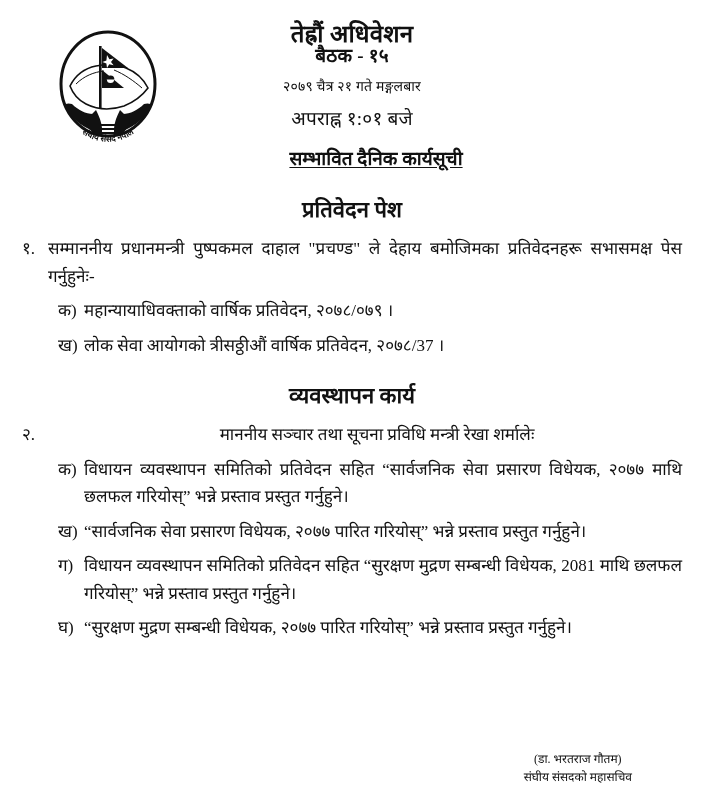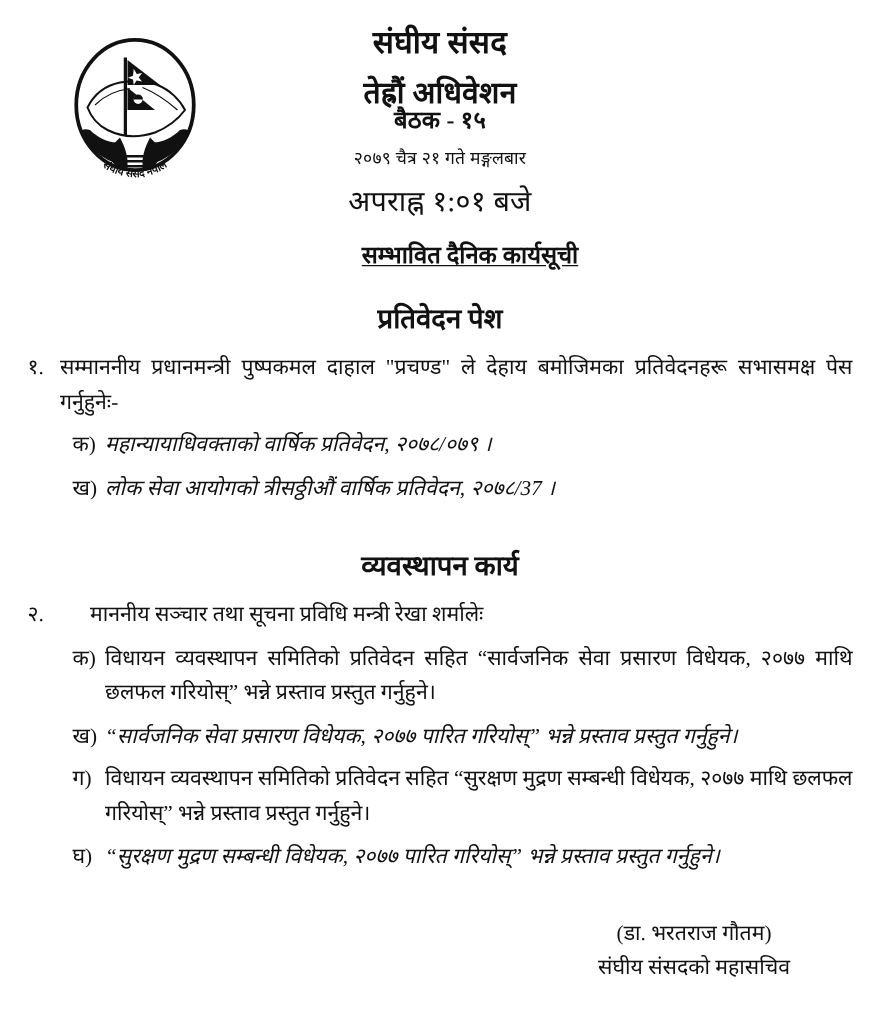--- a/index.html
+++ b/index.html
@@ -45,21 +45,21 @@
   .hd-1 { font-size: 25px; margin-bottom: 16px; }
   .hd-2 { font-size: 25px; margin-bottom: 18px; }
   .hd-3 { font-size: 24px; }
   .hd-4 { font-size: 19px; margin-bottom: 15px; }
   .hd-5 {
     font-size: 14px;
     font-weight: normal;
     margin-bottom: 15px;
   }
   .hd-6 {
-    font-size: 23px;
+    font-size: 19px;
     font-weight: normal;
     margin-bottom: 17px;
   }
   .doc-title {
     font-size: 19px;
     font-weight: bold;
     text-decoration: underline;
     text-underline-offset: 2px;
     margin-bottom: 22px;
     margin-left: 48px;
@@ -68,67 +68,67 @@
   
   .body-wrap {
     padding: 0 22px 0 22px;
   }
   .section-head {
     text-align: center;
     font-size: 22px;
     font-weight: bold;
     margin: 6px 0 12px 0;
   }
-  .sec2-head { margin-top: 32px; margin-bottom: 12px; }
+  .sec2-head { margin-top: 20px; margin-bottom: 12px; }
 
   .item {
     display: flex;
     align-items: flex-start;
     font-size: 17px;
     line-height: 1.62;
     margin-bottom: 2px;
   }
   .item-num {
     flex: 0 0 auto;
     width: 26px;
     text-align: left;
   }
   .item-text {
     flex: 1 1 auto;
     text-align: justify;
     text-justify: inter-word;
   }
-  .item-text.nojust { text-align: left; margin-left: 24px; }
+  .item-text.nojust { text-align: center; margin-left: 24px; }
 
   .subitem {
     display: flex;
     align-items: flex-start;
     font-size: 17px;
     line-height: 1.62;
     margin: 7px 0 7px 0;
     padding-left: 36px;
   }
   .sub-label {
     flex: 0 0 auto;
     width: 26px;
   }
   .sub-text {
     flex: 1 1 auto;
     text-align: justify;
     text-justify: inter-word;
   }
-  .sub-text.nojust { text-align: left; font-style: italic; }
+  .sub-text.nojust { text-align: left; }
 
   
   .signature {
     position: absolute;
     right: 72px;
     bottom: 22px;
     text-align: center;
-    font-size: 17px;
+    font-size: 12px;
     line-height: 1.55;
   }
   .sig-name { white-space: nowrap; }
   .sig-role { white-space: nowrap; text-align: center; }
 </style>
 </head>
 <body>
 
 <div class="page">
 
@@ -169,21 +169,20 @@
       <defs>
         <path id="capArc" d="M16 92 A44 44 0 0 0 96 92"></path>
       </defs>
       <text font-family="Liberation Serif, serif" font-size="8.5" fill="#111" font-weight="bold">
         <textPath href="#capArc" startOffset="50%" text-anchor="middle">संघीय संसद नेपाल</textPath>
       </text>
     </svg>
   </div>
 
   <div class="header">
-    <div class="hd-line hd-1">संघीय संसद</div>
     <div class="hd-line hd-3">तेह्रौं अधिवेशन</div>
     <div class="hd-line hd-4">बैठक - १५</div>
     <div class="hd-line hd-5">२०७९ चैत्र २१ गते मङ्गलबार</div>
     <div class="hd-line hd-6">अपराह्न १:०१ बजे</div>
     <div class="doc-title">सम्भावित दैनिक कार्यसूची</div>
   </div>
 
   <div class="body-wrap">
 
     <div class="section-head">प्रतिवेदन पेश</div>
@@ -215,21 +214,21 @@
       <div class="sub-text">विधायन व्यवस्थापन समितिको प्रतिवेदन सहित “सार्वजनिक सेवा प्रसारण विधेयक, २०७७ माथि छलफल गरियोस्” भन्ने प्रस्ताव प्रस्तुत गर्नुहुने।</div>
     </div>
 
     <div class="subitem">
       <div class="sub-label">ख)</div>
       <div class="sub-text nojust">“सार्वजनिक सेवा प्रसारण विधेयक, २०७७ पारित गरियोस्” भन्ने प्रस्ताव प्रस्तुत गर्नुहुने।</div>
     </div>
 
     <div class="subitem">
       <div class="sub-label">ग)</div>
-      <div class="sub-text">विधायन व्यवस्थापन समितिको प्रतिवेदन सहित “सुरक्षण मुद्रण सम्बन्धी विधेयक, २०७७ माथि छलफल गरियोस्” भन्ने प्रस्ताव प्रस्तुत गर्नुहुने।</div>
+      <div class="sub-text">विधायन व्यवस्थापन समितिको प्रतिवेदन सहित “सुरक्षण मुद्रण सम्बन्धी विधेयक, 2081 माथि छलफल गरियोस्” भन्ने प्रस्ताव प्रस्तुत गर्नुहुने।</div>
     </div>
 
     <div class="subitem">
       <div class="sub-label">घ)</div>
       <div class="sub-text nojust">“सुरक्षण मुद्रण सम्बन्धी विधेयक, २०७७ पारित गरियोस्” भन्ने प्रस्ताव प्रस्तुत गर्नुहुने।</div>
     </div>
 
   </div>
 
   <div class="signature">

